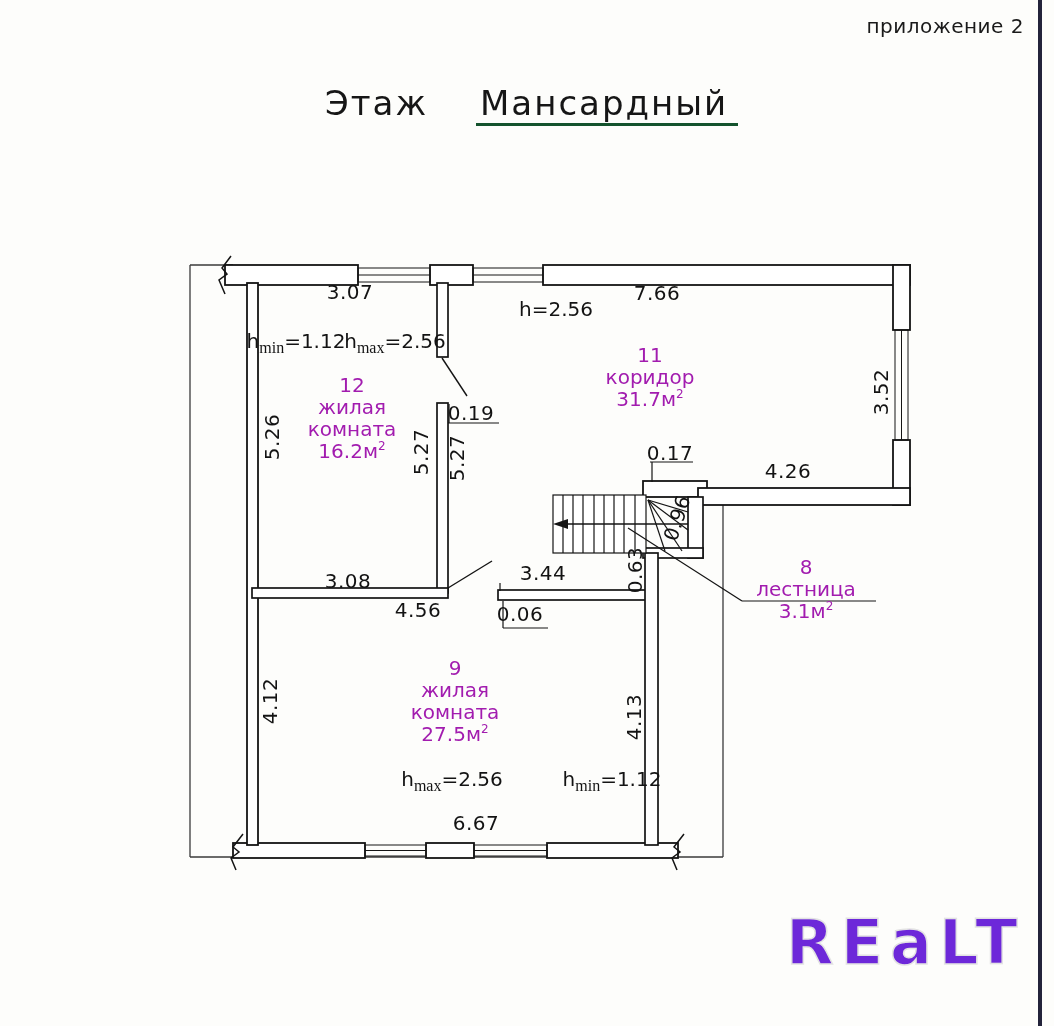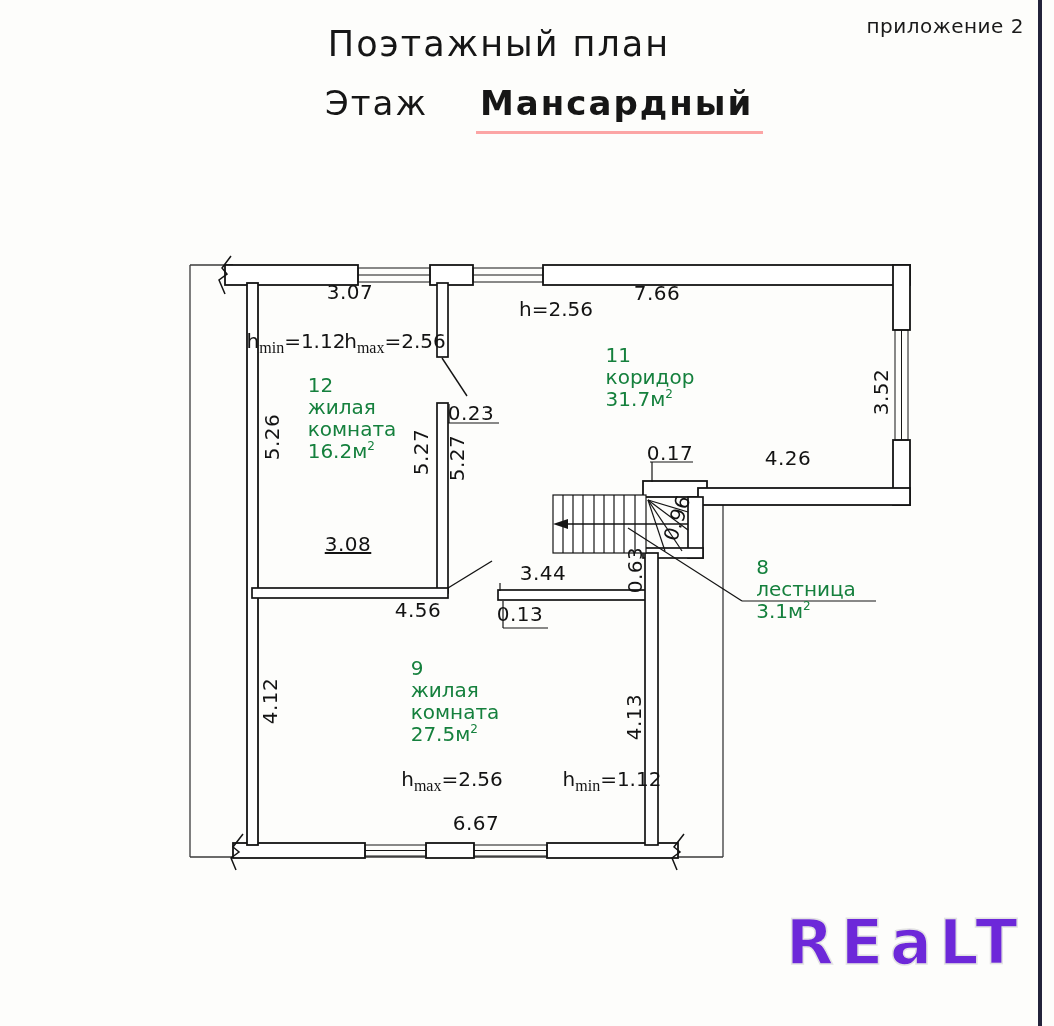--- a/index.html
+++ b/index.html
@@ -11,31 +11,31 @@
     font-family:"DejaVu Sans", sans-serif;
     color:#141414;
   }
   #drawing{position:absolute;left:0;top:0;}
   
   .title-main{
     position:absolute;left:499px;top:24px;transform:translateX(-50%);
     font-size:35px;letter-spacing:2px;white-space:nowrap;color:#161616;
   }
   .floor-row{position:absolute;left:325px;top:83px;font-size:34px;letter-spacing:2px;white-space:nowrap;color:#161616;}
-  .floor-value{display:inline-block;margin-left:48px;border-bottom:3px solid #fca5a5;padding:0 10px 8px 4px;font-weight:bold;}
+  .floor-value{display:inline-block;margin-left:48px;border-bottom:3px solid #14532d;padding:0 10px 0 4px;}
   .annex{position:absolute;right:30px;top:14px;font-size:20px;letter-spacing:0.5px;color:#1a1a1a;}
   
   .dim{
     position:absolute;font-size:20px;letter-spacing:0.5px;white-space:nowrap;color:#131313;
   }
   .hlabel{position:absolute;font-size:20px;white-space:nowrap;color:#131313;}
   .hlabel sub{font-size:16px;line-height:0;font-family:Liberation Serif, serif;}
   .room{
     position:absolute;transform:translateX(-50%);
-    font-size:20px;line-height:22px;white-space:nowrap;color:#15803d;
+    text-align:center;font-size:20px;line-height:22px;white-space:nowrap;color:#a21caf;
   }
   .room sup{font-size:12px;line-height:0;}
   
   .watermark{
     position:absolute;left:786px;top:906px;
     font-size:62px;font-weight:700;letter-spacing:7px;
     color:#6d28d9;-webkit-text-stroke:1.5px #e3e3e3;
     user-select:none;
   }
 </style>
@@ -142,39 +142,38 @@
 
     <g stroke="#141414" stroke-width="1.5">
       <path d="M 231 256 L 222 268 L 227 274 L 219 280 L 225 294"></path>
       <path d="M 243 834 L 233 847 L 239 852 L 231 858 L 236 870"></path>
       <path d="M 684 834 L 674 847 L 680 852 L 672 858 L 677 870"></path>
     </g>
 
     <rect x="1038" y="0" width="4" height="1026" fill="#23233a"></rect>
   </svg>
 
-  <div class="title-main">Поэтажный план</div>
   <div class="floor-row">
     <span>Этаж</span><span class="floor-value">Мансардный</span>
   </div>
   <div class="annex">приложение 2</div>
 
   <div id="labels-layer">
       <div class="dim" style="left: 350px; top: 292px; transform: translate(-50%, -50%);">3.07</div>
       <div class="dim" style="left: 657px; top: 293px; transform: translate(-50%, -50%);">7.66</div>
       <div class="dim" style="left: 272px; top: 437px; transform: translate(-50%, -50%) rotate(-90deg);">5.26</div>
-      <div class="dim" style="left: 471px; top: 413px; transform: translate(-50%, -50%);">0.23</div>
+      <div class="dim" style="left: 471px; top: 413px; transform: translate(-50%, -50%);">0.19</div>
       <div class="dim" style="left: 421px; top: 452px; transform: translate(-50%, -50%) rotate(-90deg);">5.27</div>
       <div class="dim" style="left: 457px; top: 458px; transform: translate(-50%, -50%) rotate(-90deg);">5.27</div>
-      <div class="dim" style="left: 348px; top: 544px; transform: translate(-50%, -50%); text-decoration: underline;">3.08</div>
+      <div class="dim" style="left: 348px; top: 581px; transform: translate(-50%, -50%);">3.08</div>
       <div class="dim" style="left: 418px; top: 610px; transform: translate(-50%, -50%);">4.56</div>
       <div class="dim" style="left: 543px; top: 573px; transform: translate(-50%, -50%);">3.44</div>
-      <div class="dim" style="left: 520px; top: 614px; transform: translate(-50%, -50%);">0.13</div>
+      <div class="dim" style="left: 520px; top: 614px; transform: translate(-50%, -50%);">0.06</div>
       <div class="dim" style="left: 670px; top: 453px; transform: translate(-50%, -50%); text-align: right;">0.17</div>
-      <div class="dim" style="left: 788px; top: 458px; transform: translate(-50%, -50%);">4.26</div>
+      <div class="dim" style="left: 788px; top: 471px; transform: translate(-50%, -50%);">4.26</div>
       <div class="dim" style="left: 881px; top: 392px; transform: translate(-50%, -50%) rotate(-90deg);">3.52</div>
       <div class="dim" style="left: 677px; top: 518px; transform: translate(-50%, -50%) rotate(-72deg);">0.96</div>
       <div class="dim" style="left: 635px; top: 570px; transform: translate(-50%, -50%) rotate(-90deg);">0.63</div>
       <div class="dim" style="left: 270px; top: 701px; transform: translate(-50%, -50%) rotate(-90deg);">4.12</div>
       <div class="dim" style="left: 634px; top: 717px; transform: translate(-50%, -50%) rotate(-90deg);">4.13</div>
       <div class="dim" style="left: 460px; top: 823px; transform: translate(-50%, -50%); margin-left: 16px;">6.67</div>
       <div class="hlabel" style="left: 296px; top: 341px; transform: translate(-50%, -50%);"><span>h</span><sub>min</sub><span>=1.12</span></div>
       <div class="hlabel" style="left: 395px; top: 341px; transform: translate(-50%, -50%);"><span>h</span><sub>max</sub><span>=2.56</span></div>
       <div class="hlabel" style="left: 556px; top: 309px; transform: translate(-50%, -50%);"><span>h</span><sub></sub><span>=2.56</span></div>
       <div class="hlabel" style="left: 452px; top: 779px; transform: translate(-50%, -50%);"><span>h</span><sub>max</sub><span>=2.56</span></div>

